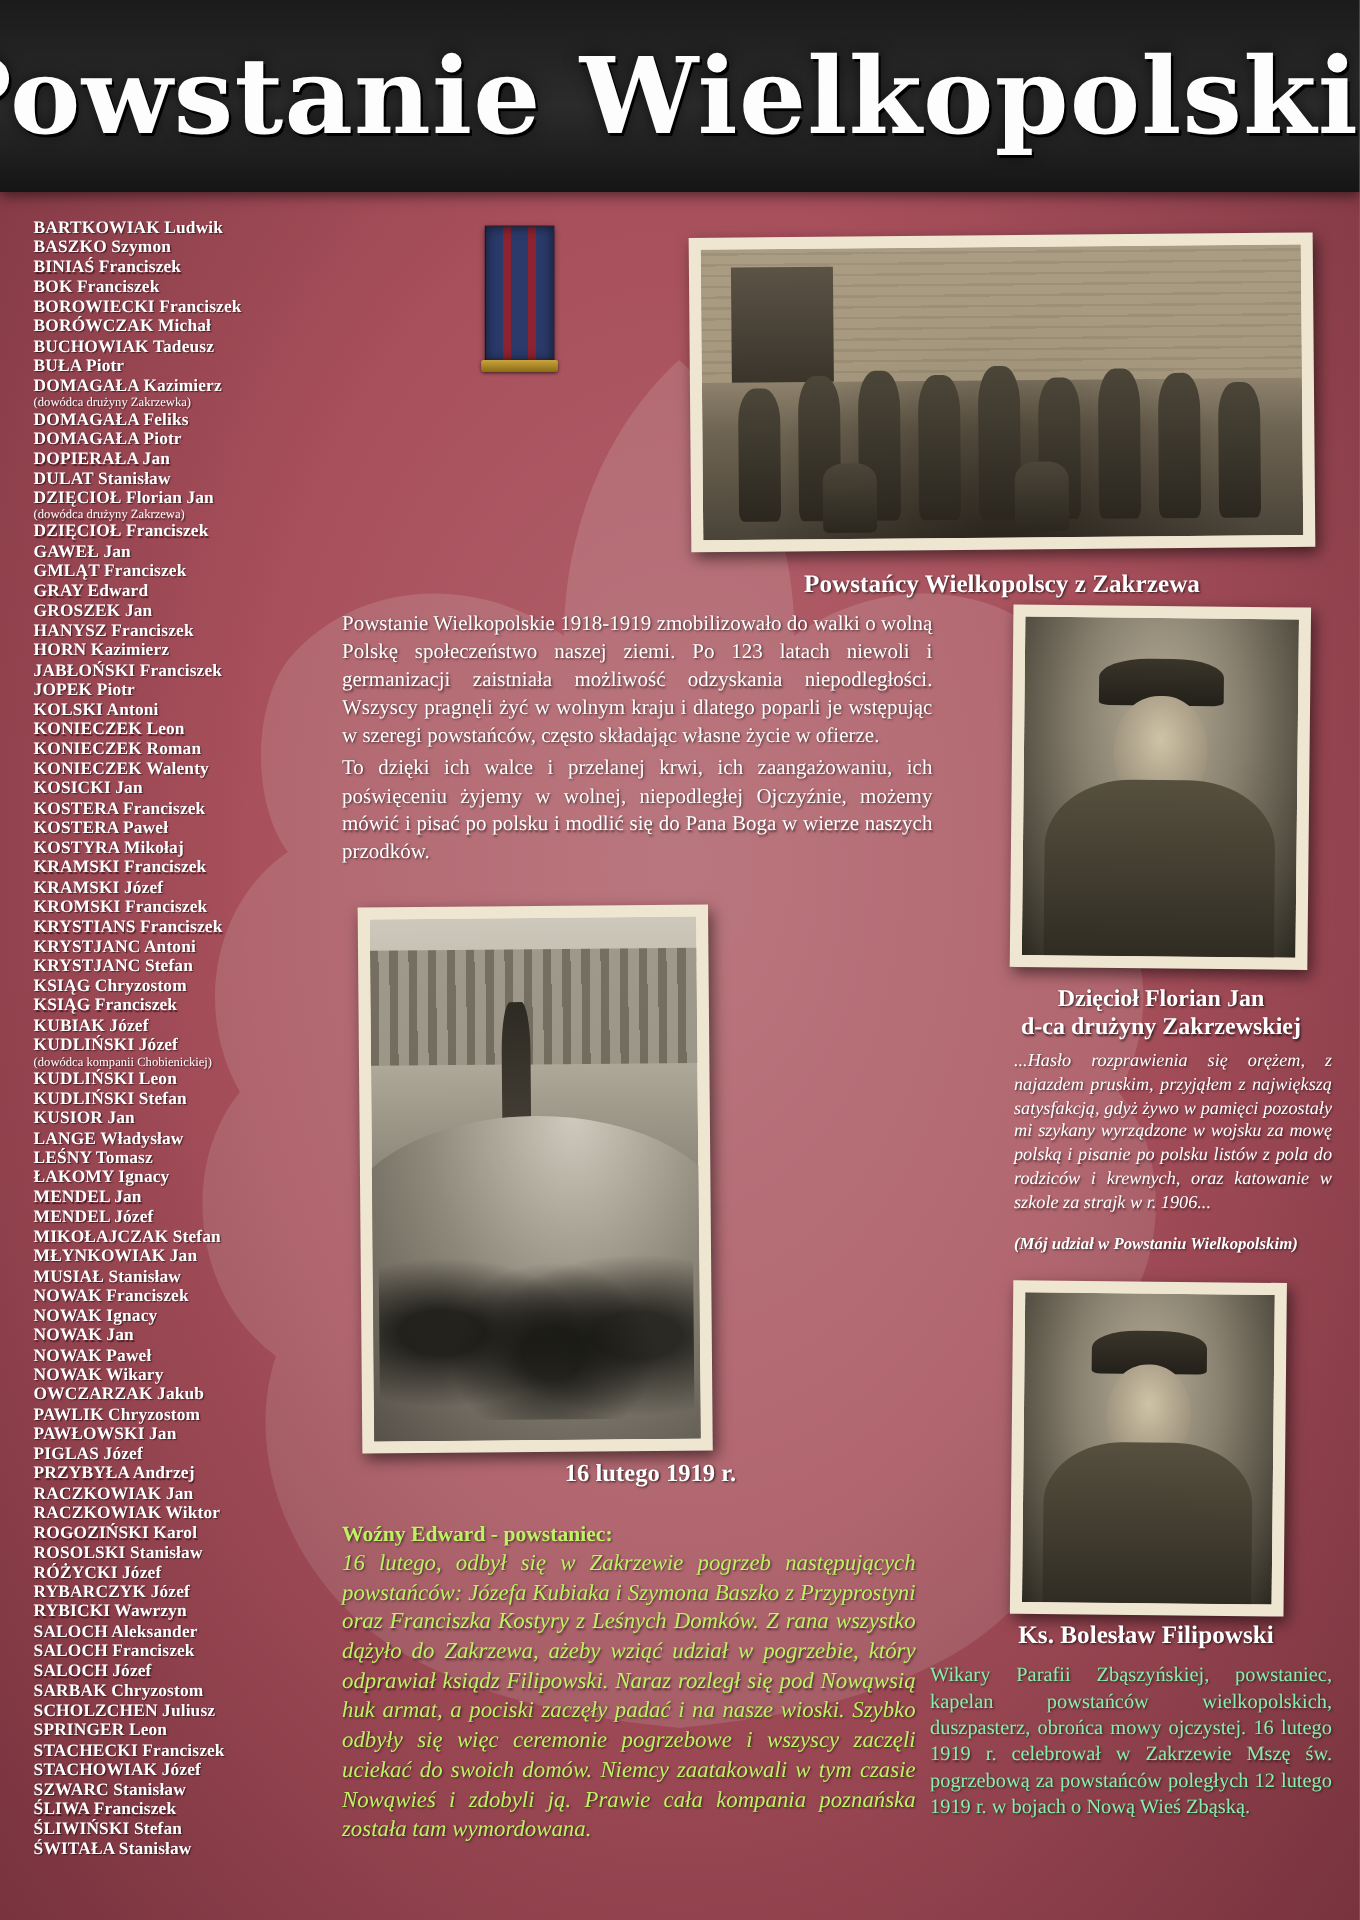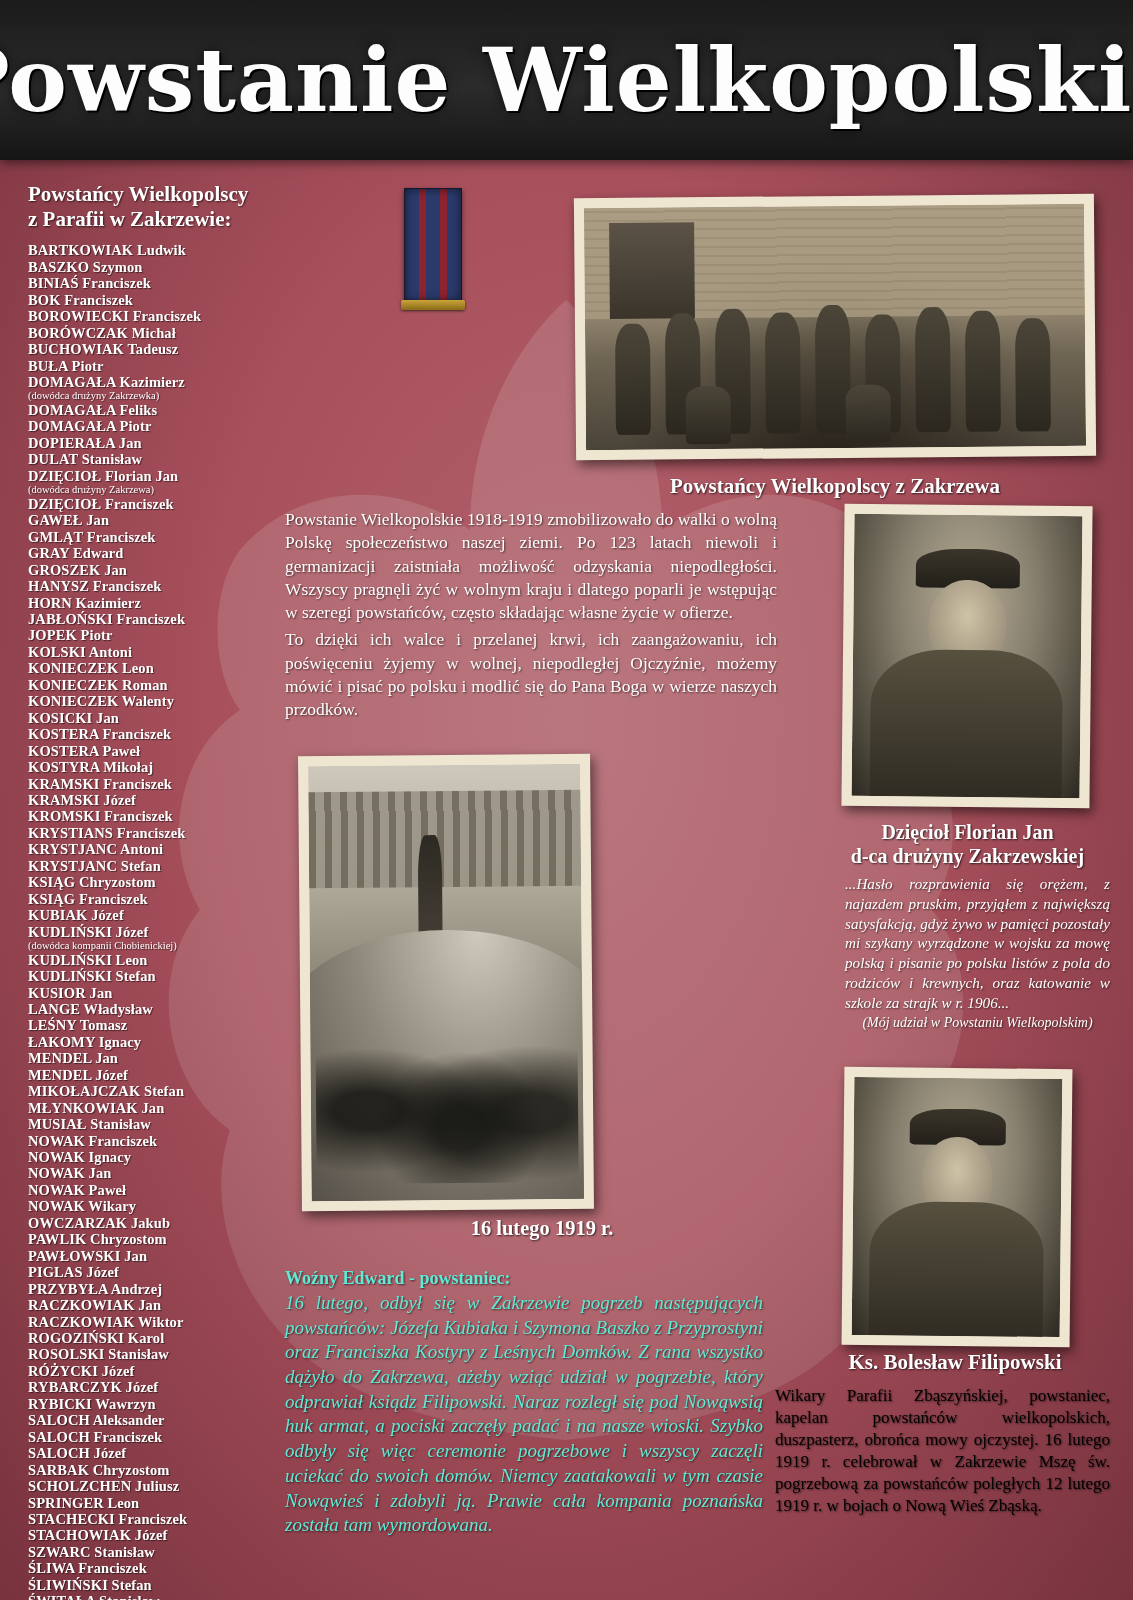--- a/index.html
+++ b/index.html
@@ -138,32 +138,32 @@
     text-shadow:1px 1px 2px rgba(0,0,0,.6);
   }
   .main-text p{margin:0 0 4px;}
 
   .quote{
     position:absolute;left:845px;top:874px;width:265px;
     color:#fff;font-style:italic;font-size:15.2px;line-height:1.3;
     text-align:justify;
     text-shadow:1px 1px 2px rgba(0,0,0,.6);
   }
-  .quote .src{display:block;text-align:center;margin-top:2px;font-size:14px;}
+  .quote .src{display:block;text-align:left;margin-top:17px;font-size:14px;font-weight:bold;}
 
   .woz{
-    position:absolute;left:285px;top:1268px;width:478px;color:#5eead4;
+    position:absolute;left:285px;top:1268px;width:478px;color:#bef264;
     text-shadow:1px 1px 2px rgba(0,0,0,.6);
   }
   .woz h3{margin:0 0 2px;font-size:18px;font-weight:bold;}
   .woz p{margin:0;font-style:italic;font-size:19px;line-height:1.3;text-align:justify;}
   .woz .src{display:block;text-align:center;margin-top:6px;font-size:15px;font-style:italic;}
 
   .filip{
-    position:absolute;left:775px;top:1385px;width:335px;color:#000000;
+    position:absolute;left:775px;top:1385px;width:335px;color:#86efac;
     font-size:17px;line-height:1.3;text-align:justify;
     text-shadow:1px 1px 2px rgba(0,0,0,.6);
   }
 
   
   .ph-group{
     width:100%;height:100%;
     background:
       radial-gradient(ellipse at 50% 110%, rgba(20,15,10,.65), rgba(0,0,0,0) 60%),
       linear-gradient(180deg,#b9ac93 0%,#9d9079 38%,#6f6553 62%,#4a4338 100%);
@@ -241,24 +241,20 @@
     <path d="M566 150 C500 210 470 300 470 380 C400 330 300 330 240 400 C210 440 210 520 240 560 C180 600 160 690 200 760 C150 820 160 930 230 980 C200 1070 250 1180 340 1230 C420 1275 520 1285 566 1290 C612 1285 712 1275 792 1230 C882 1180 932 1070 902 980 C972 930 982 820 932 760 C972 690 952 600 892 560 C922 520 922 440 892 400 C832 330 732 330 662 380 C662 300 632 210 566 150 Z"></path>
   </g>
 </svg>
 <div class="vignette"></div>
 
 <div class="header">
   <h1>Powstanie Wielkopolskie</h1>
 </div>
 
 <div class="left-col">
-  <div class="left-title">
-    <span>Powstańcy Wielkopolscy</span><br>
-    <span>z Parafii w Zakrzewie:</span>
-  </div>
   <ul class="name-list" id="name-list">
       <li><span>BARTKOWIAK Ludwik</span></li>
       <li><span>BASZKO Szymon</span></li>
       <li><span>BINIAŚ Franciszek</span></li>
       <li><span>BOK Franciszek</span></li>
       <li><span>BOROWIECKI Franciszek</span></li>
       <li><span>BORÓWCZAK Michał</span></li>
       <li><span>BUCHOWIAK Tadeusz</span></li>
       <li><span>BUŁA Piotr</span></li>
       <li><span>DOMAGAŁA Kazimierz</span><span class="sub">(dowódca drużyny Zakrzewka)</span></li>

